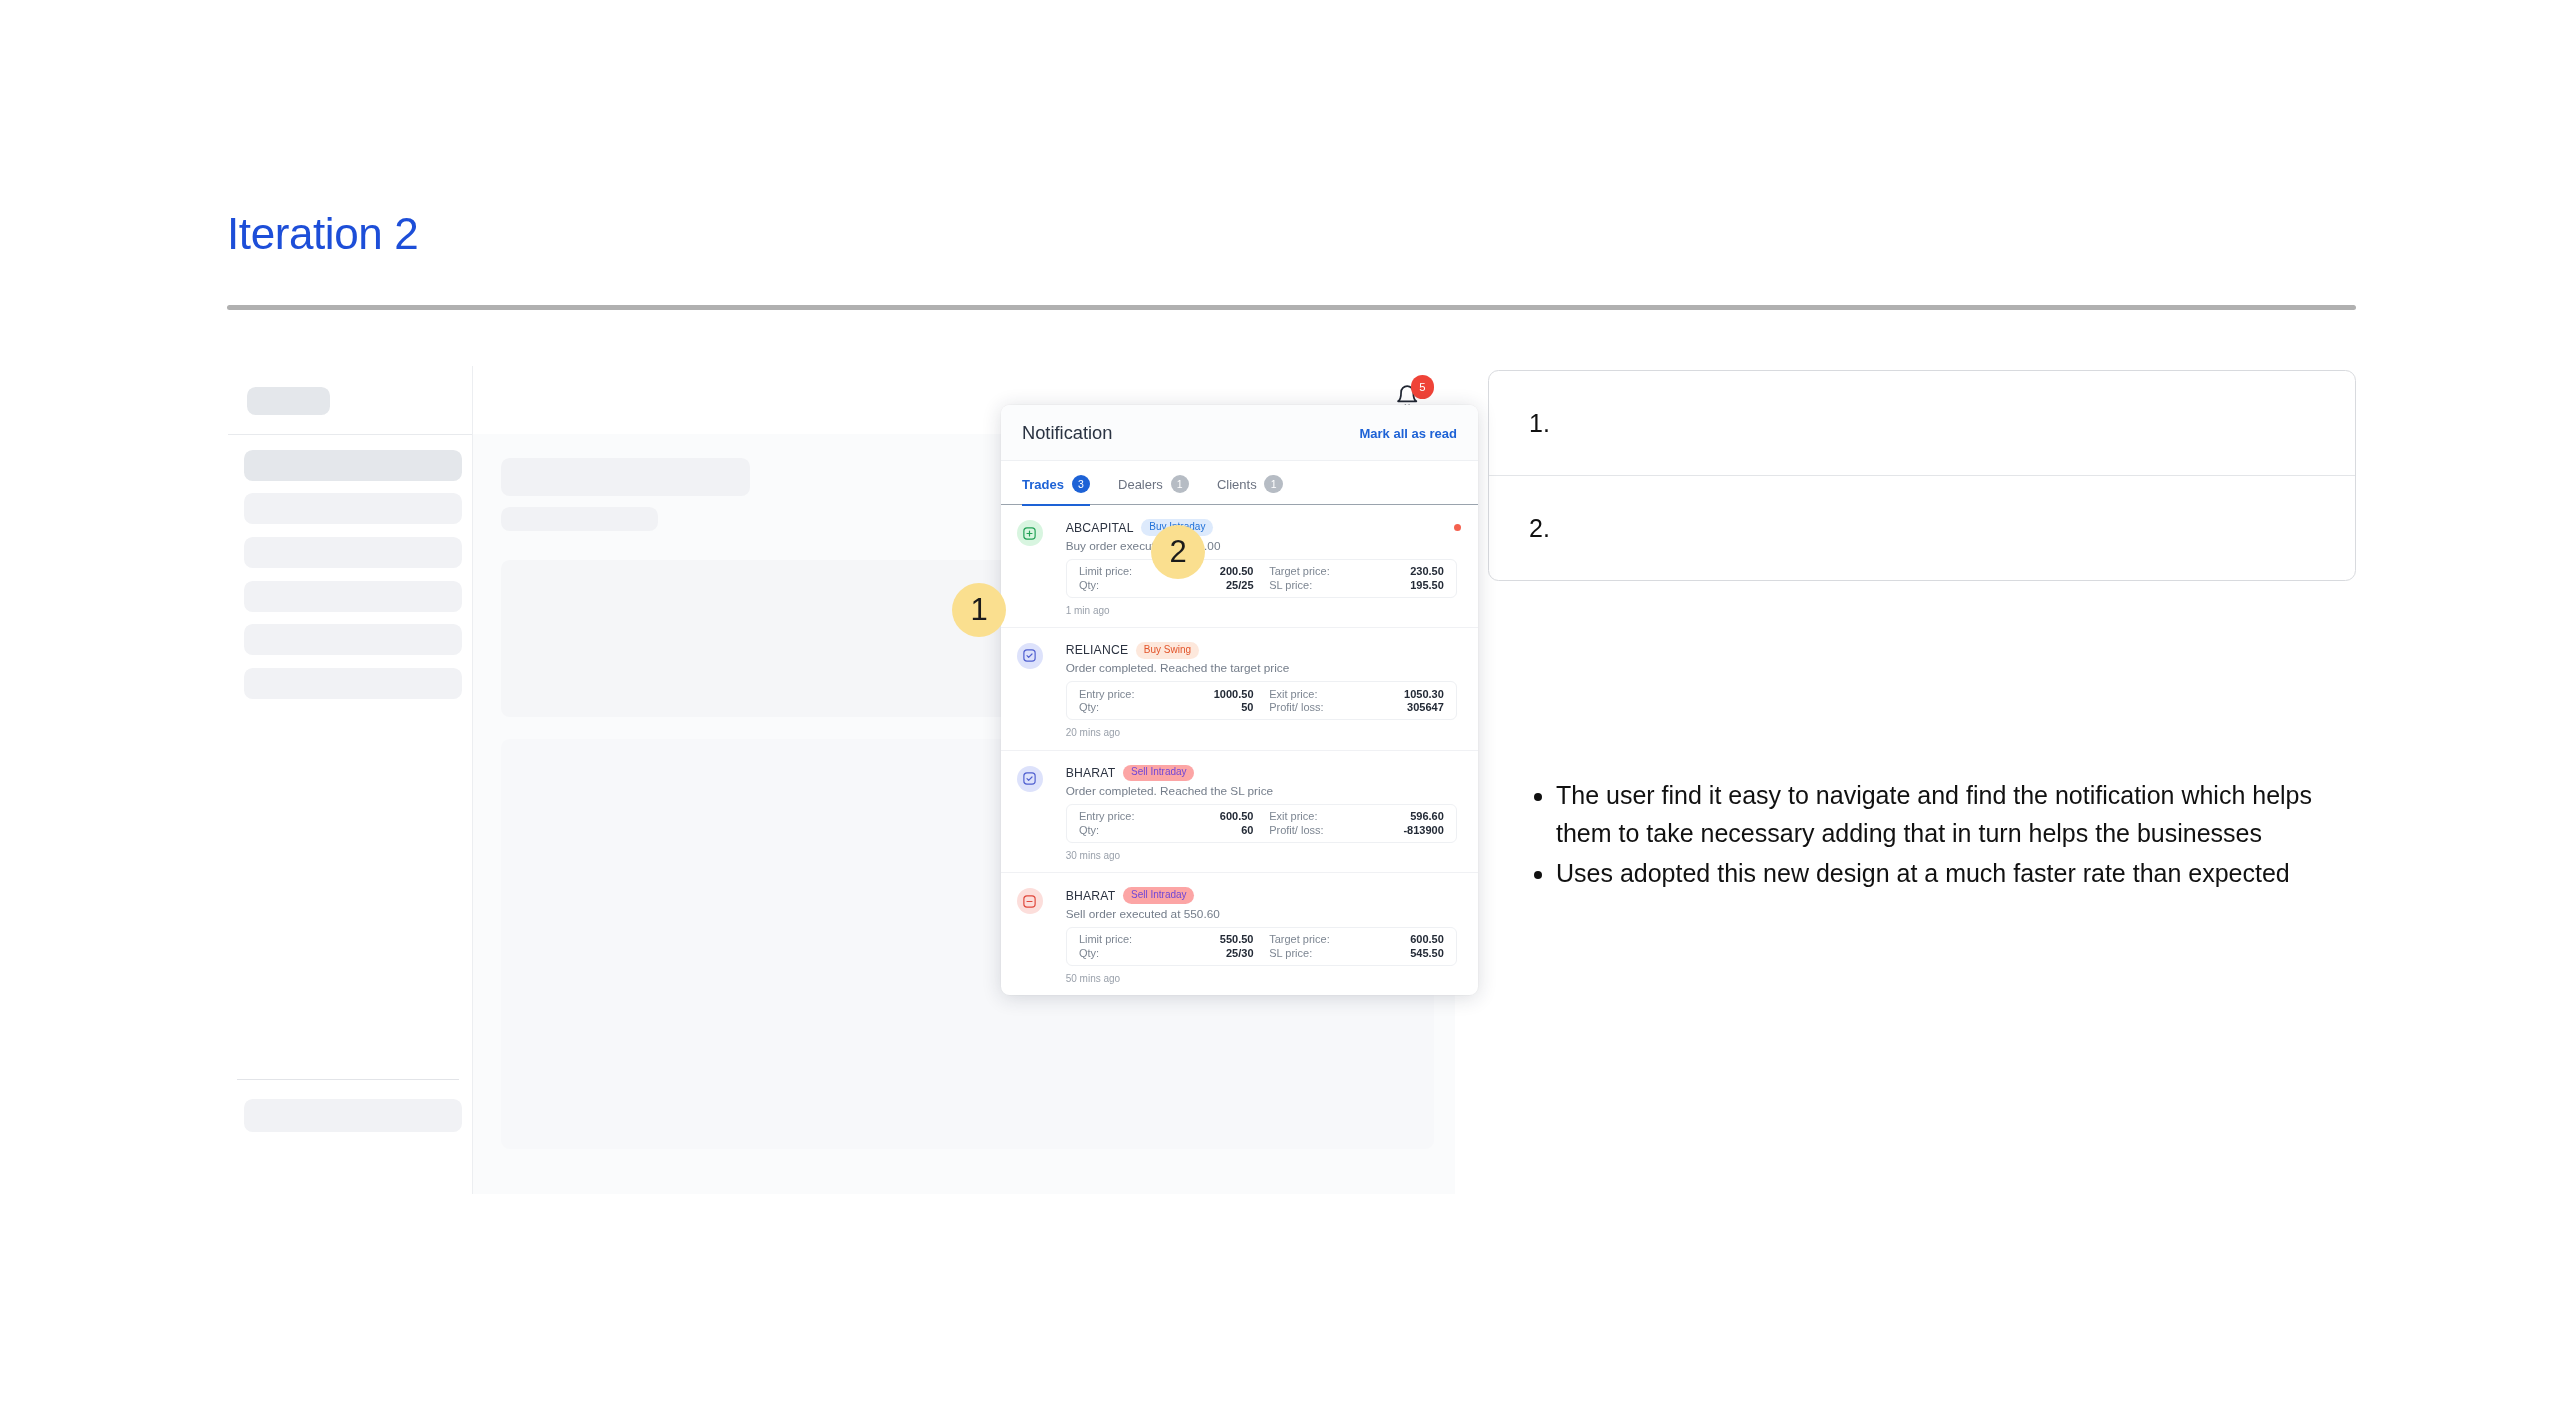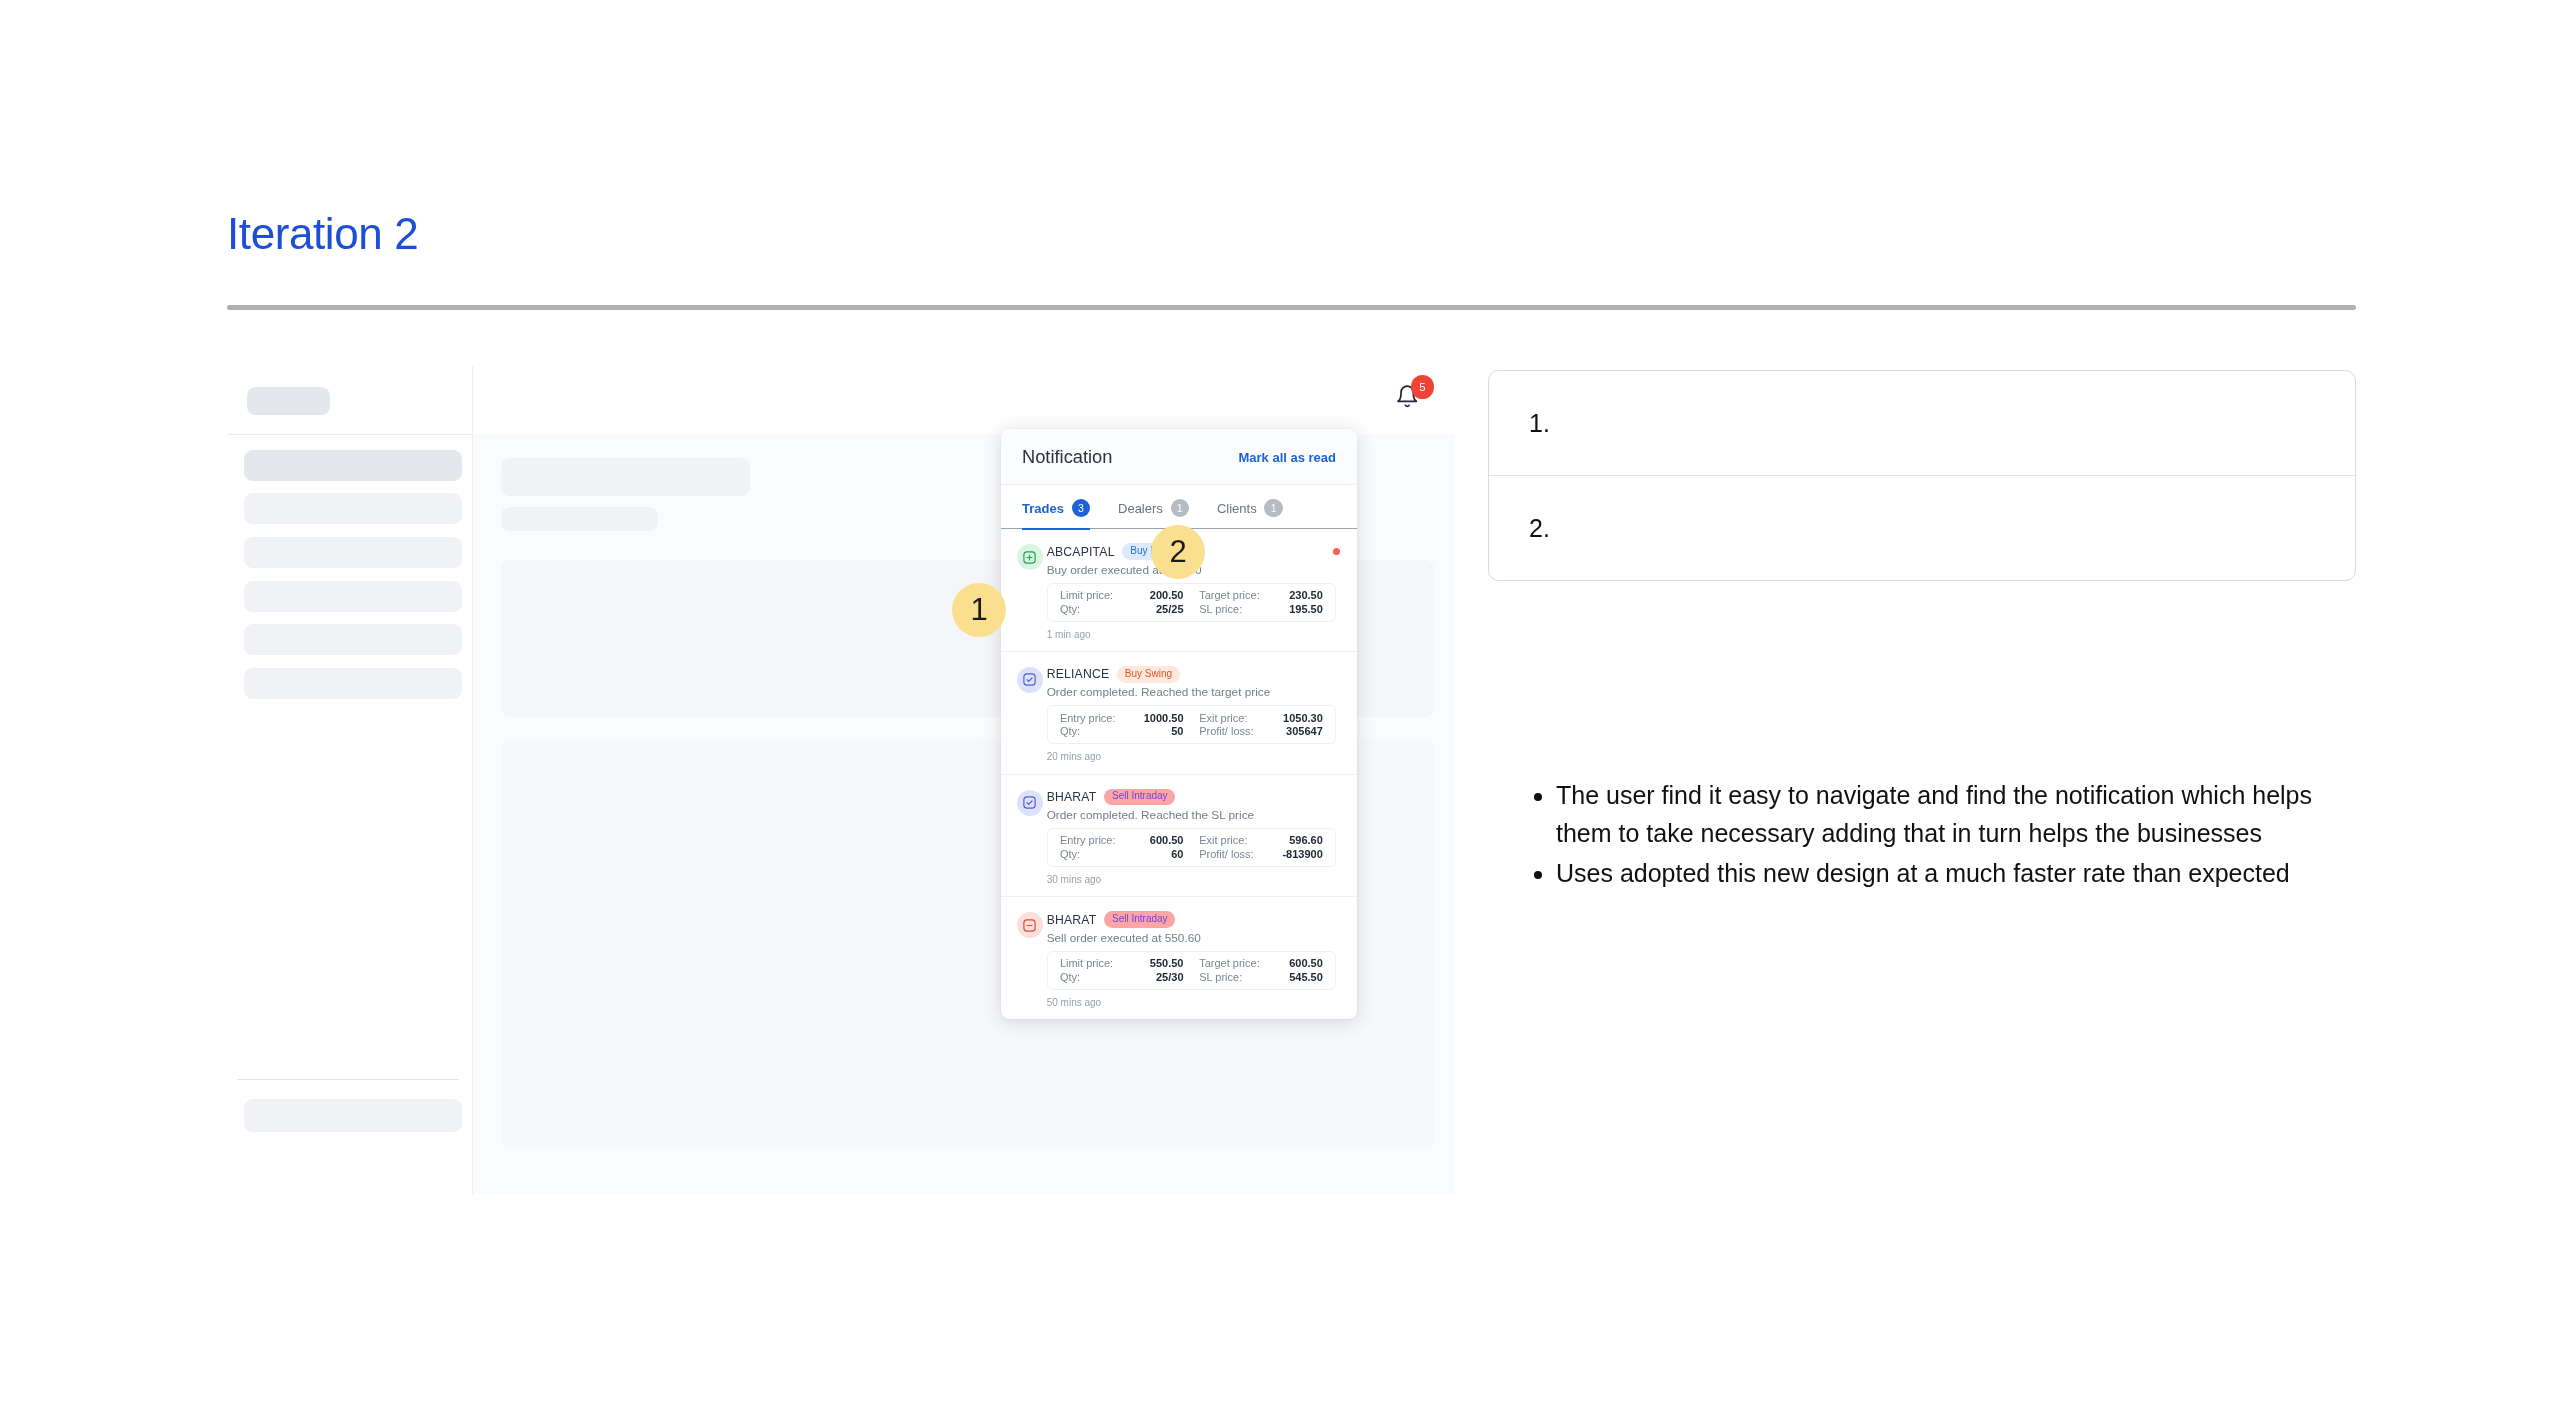--- a/index.html
+++ b/index.html
@@ -132,22 +132,22 @@
     display: flex;
     align-items: center;
     justify-content: center;
     font-weight: 400;
   }
 
   
   #notif-panel {
     position: absolute;
     left: 1001px;
-    top: 429px;
-    width: 356px;
+    top: 405px;
+    width: 477px;
     background: #ffffff;
     border-radius: 8.7px;
     box-shadow: 0 2.6px 19px rgba(30,40,60,0.16), 0 0 0 0.9px rgba(0,0,0,0.02);
     z-index: 50;
     overflow: hidden;
   }
   #notif-header {
     display: flex;
     align-items: center;
     justify-content: space-between;
@@ -200,21 +200,21 @@
     display: flex;
     align-items: center;
     justify-content: center;
   }
   .tab.active .tab-count { background: #1d62d6; }
 
   
   .notif-item {
     position: relative;
     display: flex;
-    gap: 4px;
+    gap: 23px;
     padding: 14px 21px 11.3px 15.7px;
     border-bottom: 0.9px solid #f0f1f4;
   }
   .notif-item:last-child { border-bottom: none; }
   .n-icon {
     flex: 0 0 auto;
     width: 26px;
     height: 26px;
     border-radius: 50%;
     display: flex;

